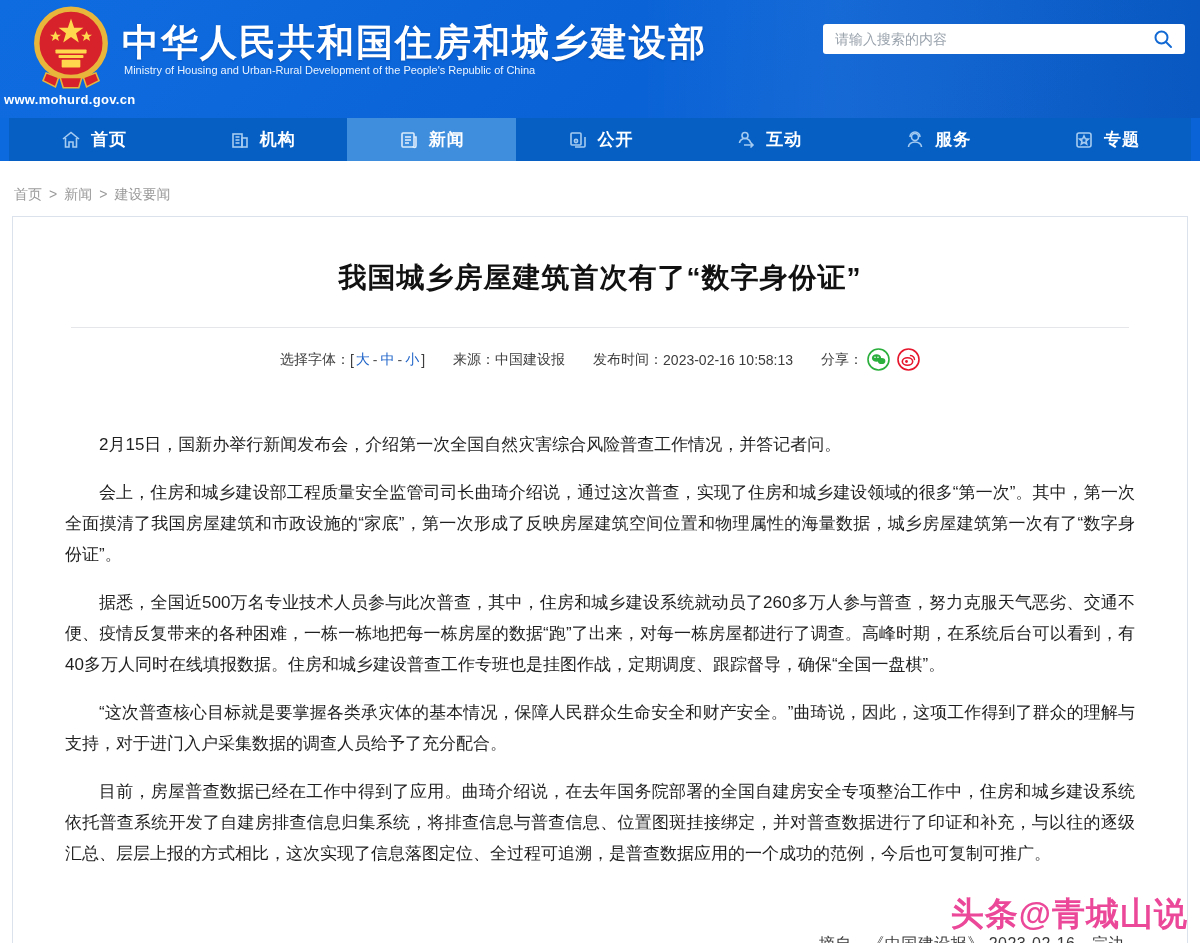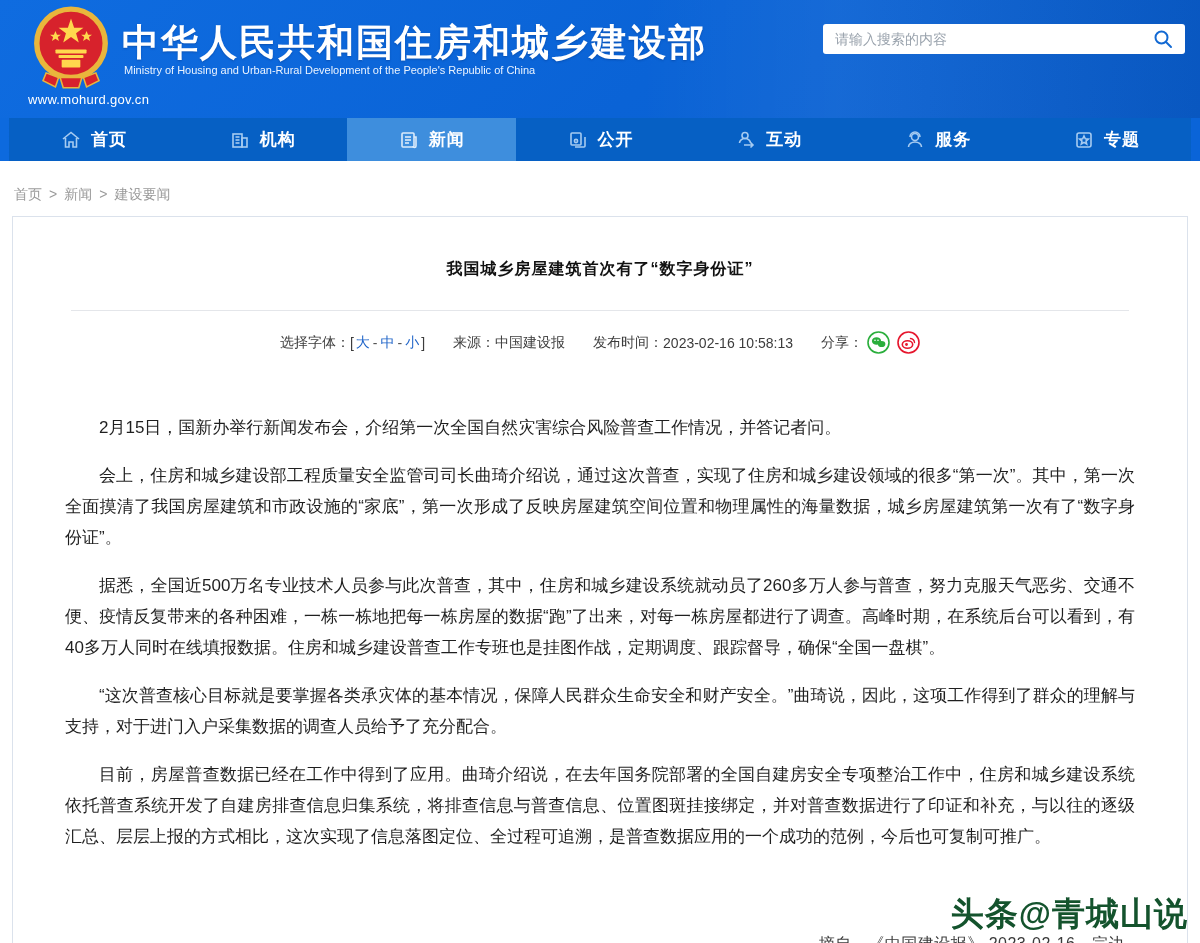--- a/index.html
+++ b/index.html
@@ -7,21 +7,21 @@
     font-family:"Liberation Sans", sans-serif; }
 
   
   .header { position:relative; height:118px;
     background:linear-gradient(135deg,#0f6ce0 0%,#0a63d6 55%,#0a5fce 100%); }
   .header .bg-art { position:absolute; right:0; top:0; width:560px; height:118px;
     background:
       linear-gradient(90deg, rgba(255,255,255,0) 0%, rgba(255,255,255,0.05) 35%, rgba(0,30,90,0.12) 100%);
     pointer-events:none; }
   .emblem { position:absolute; left:32px; top:6px; width:78px; height:84px; }
-  .site-url { position:absolute; left:28px; top:92px; color:#fff; font-weight:normal;
+  .site-url { position:absolute; left:4px; top:92px; color:#fff; font-weight:bold;
     font-size:13px; letter-spacing:.3px; }
   .site-name { position:absolute; left:122px; top:18px; color:#fff; font-weight:bold;
     font-size:37px; letter-spacing:2px; text-shadow:0 1px 2px rgba(0,40,110,.35); }
   .site-name-en { position:absolute; left:124px; top:64px; color:#eaf3ff; font-size:11px; }
   .search-box { position:absolute; right:15px; top:24px; width:362px; height:30px;
     background:#fff; border-radius:3px; display:flex; align-items:center; }
   .search-box input { flex:1; border:none; outline:none; height:100%; padding:0 12px;
     font-size:14px; color:#333; background:transparent; font-family:"Liberation Sans",sans-serif; }
   .search-box input::placeholder { color:#9aa3ad; }
   .search-btn { width:44px; height:36px; border:none; background:transparent; cursor:pointer;
@@ -39,40 +39,40 @@
   .nav-item.active .nav-icon svg { stroke:#dcecfb; }
 
   
   .breadcrumb { padding:25px 6px 12px 14px; font-size:14px; color:#9a9a9a; }
   .breadcrumb a { color:#9a9a9a; text-decoration:none; cursor:pointer; }
   .breadcrumb .sep { margin:0 7px; color:#9a9a9a; }
 
   
   .article-box { position:relative; margin:0 12px; height:760px;
     border:1px solid #dbe2ec; background:#fff; }
-  .article-title { margin-top:42px; text-align:center; font-size:16px; font-weight:bold;
+  .article-title { margin-top:42px; text-align:center; font-size:28px; font-weight:bold;
     color:#111; letter-spacing:1px; }
   .title-divider { margin:30px 58px 0; border-bottom:1px solid #e4e6ea; }
   .article-meta { margin-top:20px; display:flex; justify-content:center; align-items:center;
     font-size:14px; color:#3c3c3c; }
   .article-meta .chunk { margin:0 14px; display:flex; align-items:center; }
   .font-size-link { color:#1f64c8; cursor:pointer; margin:0 2px; }
   .meta-dash { color:#555; margin:0 1px; }
   .share-icons { display:flex; gap:7px; margin-left:4px; }
   .share-icons span { display:flex; cursor:pointer; }
 
   
   .article-body { padding:58px 52px 0; font-size:17px; line-height:31px; color:#1f1f1f;
     text-align:justify; }
   .article-body p { text-indent:2em; margin-bottom:17px; }
 
   .attribution { position:absolute; right:62px; bottom:20px; font-size:16px; color:#3a3a3a;
     letter-spacing:.5px; }
   .watermark { position:fixed; right:12px; bottom:6px; font-size:33px; font-weight:900;
-    color:#14532d; letter-spacing:1px; white-space:nowrap;margin-top:20px; }
+    color:#ec4899; letter-spacing:1px; white-space:nowrap;margin-top:20px; }
 </style>
 </head>
 <body>
 
 <div class="header">
   <div class="bg-art"></div>
 
   <svg class="emblem" viewBox="0 0 100 108">
     <circle cx="50" cy="48" r="44" fill="#d7222c" stroke="#e9b63c" stroke-width="7"></circle>
     <polygon fill="#ffd84d" points="50,16 54,28 66,28 56.5,35 60,47 50,40 40,47 43.5,35 34,28 46,28"></polygon>

